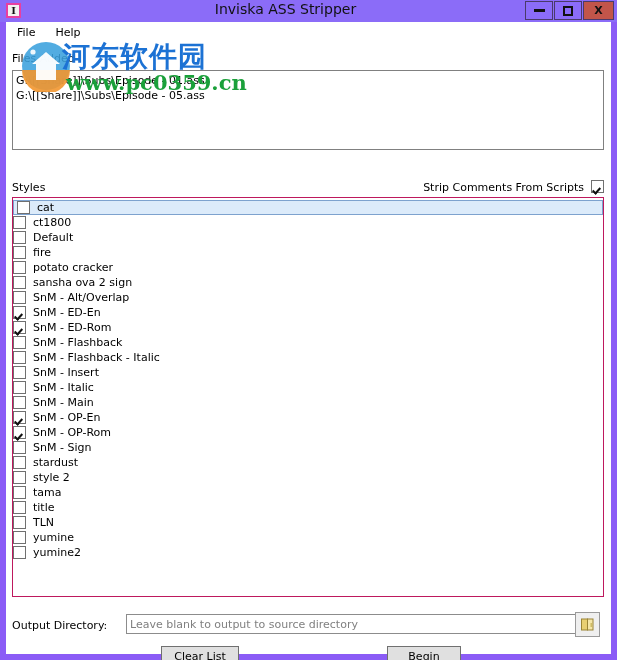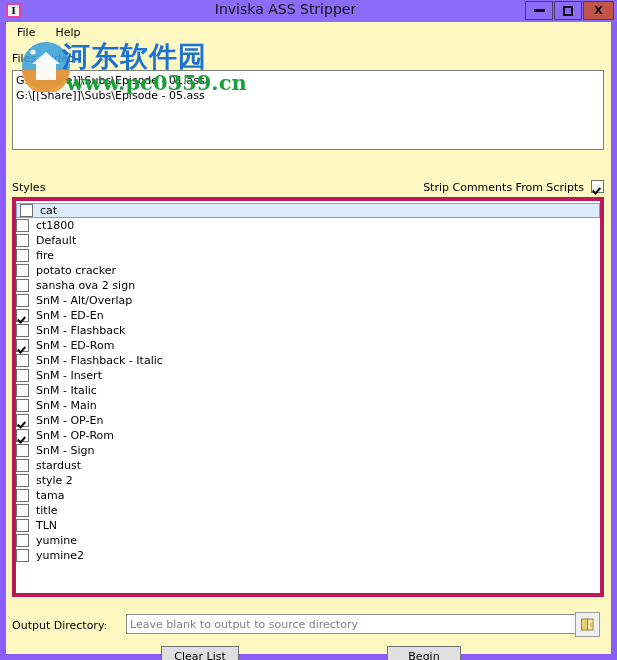--- a/index.html
+++ b/index.html
@@ -87,21 +87,21 @@
     box-sizing: border-box;
     border: 2px solid #111;
   }
 
   
   .client {
     position: absolute;
     left: 6px; top: 22px;
     width: 605px;
     height: 632px;
-    background: #fef9c3;
+    background: #ffffff;
     box-sizing: border-box;
   }
 
   
   .menubar {
     position: absolute;
     left: 0; top: 0;
     height: 20px;
     display: flex;
     align-items: center;
@@ -170,21 +170,21 @@
   }
 
   
   .styles-box {
     position: absolute;
     left: 6px; top: 175px;
     width: 592px;
     height: 400px;
     box-sizing: border-box;
     background: #ffffff;
-    border: 4px solid #be185d;
+    border: 1px solid #be185d;
     overflow: hidden;
     padding-top: 2px;
   }
   .style-row {
     height: 15px;
     display: flex;
     align-items: center;
     box-sizing: border-box;
     font-size: 11px;
     color: #000;
@@ -342,26 +342,26 @@
         </div>
         <div class="style-row">
           <span class="cb"></span>
           <span class="style-label">SnM - Alt/Overlap</span>
         </div>
         <div class="style-row">
           <span class="cb checked"></span>
           <span class="style-label">SnM - ED-En</span>
         </div>
         <div class="style-row">
-          <span class="cb"></span>
-          <span class="style-label">SnM - Flashback</span>
-        </div>
-        <div class="style-row">
           <span class="cb checked"></span>
           <span class="style-label">SnM - ED-Rom</span>
+        </div>
+        <div class="style-row">
+          <span class="cb"></span>
+          <span class="style-label">SnM - Flashback</span>
         </div>
         <div class="style-row">
           <span class="cb"></span>
           <span class="style-label">SnM - Flashback - Italic</span>
         </div>
         <div class="style-row">
           <span class="cb"></span>
           <span class="style-label">SnM - Insert</span>
         </div>
         <div class="style-row">

